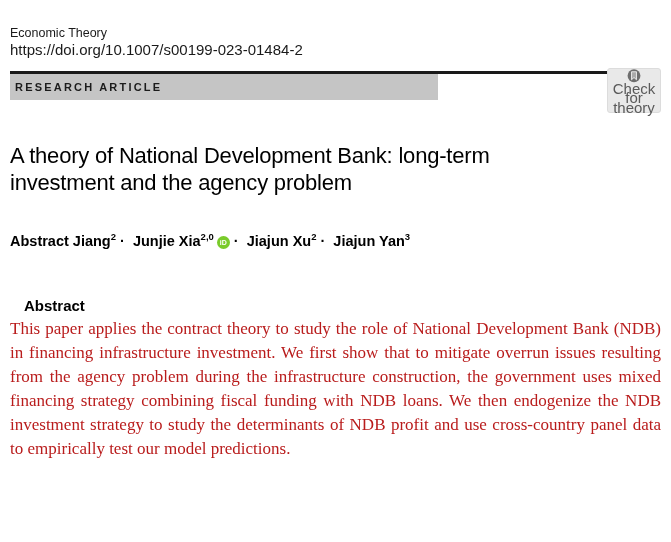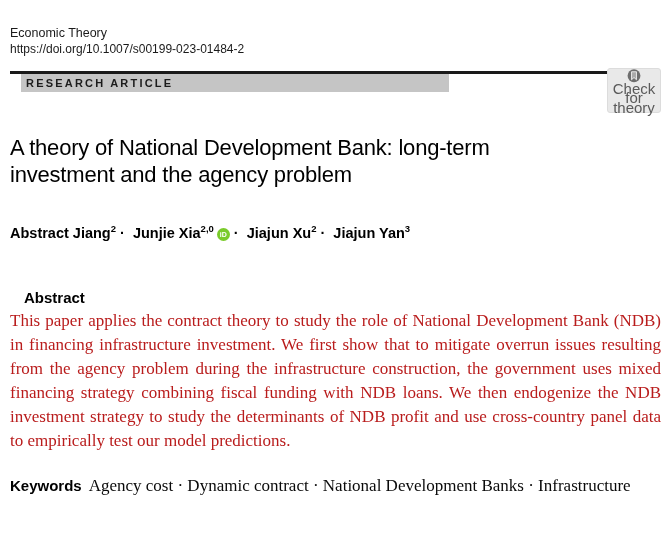--- a/index.html
+++ b/index.html
@@ -12,33 +12,32 @@
   }
   .page {
     position: relative;
     width: 671px; height: 542px;
     padding: 26px 10px 0 10px;
   }
   .journal-name {
     font-size: 12.5px; line-height: 15px; color: #1a1a1a;
   }
   .doi-line {
-    font-size: 12px; line-height: 15px; color: #1a1a1a;
+    font-size: 15px; line-height: 15px; color: #1a1a1a;
     margin-top: 1px;
   }
   .rule {
     margin-top: 14px;
     border-top: 3px solid #1a1a1a;
   }
   .type-bar {
-    width: 428px; height: 18px;
+    width: 428px; height: 26px;
     background: #c5c5c5;
     display: flex; align-items: center;
     padding-left: 5px;
-    margin-left: 11px;
   }
   .type-bar span {
     font-size: 11px; font-weight: bold;
     letter-spacing: 2.2px;
     color: #1c1c1c;
   }
   .check-badge {
     position: absolute;
     top: 68px; right: 10px;
     width: 54px; height: 45px;
@@ -135,18 +134,15 @@
   <div class="authors">
     <span><span>Abstract Jiang</span><sup>2</sup></span><span class="author-sep">·</span>
     <span><span>Junjie Xia</span><sup>2,0</sup></span><span class="orcid-icon">iD</span><span class="author-sep">·</span>
     <span><span>Jiajun Xu</span><sup>2</sup></span><span class="author-sep">·</span>
     <span><span>Jiajun Yan</span><sup>3</sup></span>
   </div>
 
   <div class="abstract-heading">Abstract</div>
   <p class="abstract-text">This paper applies the contract theory to study the role of National Development Bank (NDB) in financing infrastructure investment. We first show that to mitigate overrun issues resulting from the agency problem during the infrastructure construction, the government uses mixed financing strategy combining fiscal funding with NDB loans. We then endogenize the NDB investment strategy to study the determinants of NDB profit and use cross-country panel data to empirically test our model predictions.</p>
 
-  <div class="kv-block keywords">
-    <span class="kv-label">Keywords</span><span>Agency cost · Dynamic contract · National Development Banks · Infrastructure</span>
-  </div>
 
 
 </div>
 
 </body></html>

